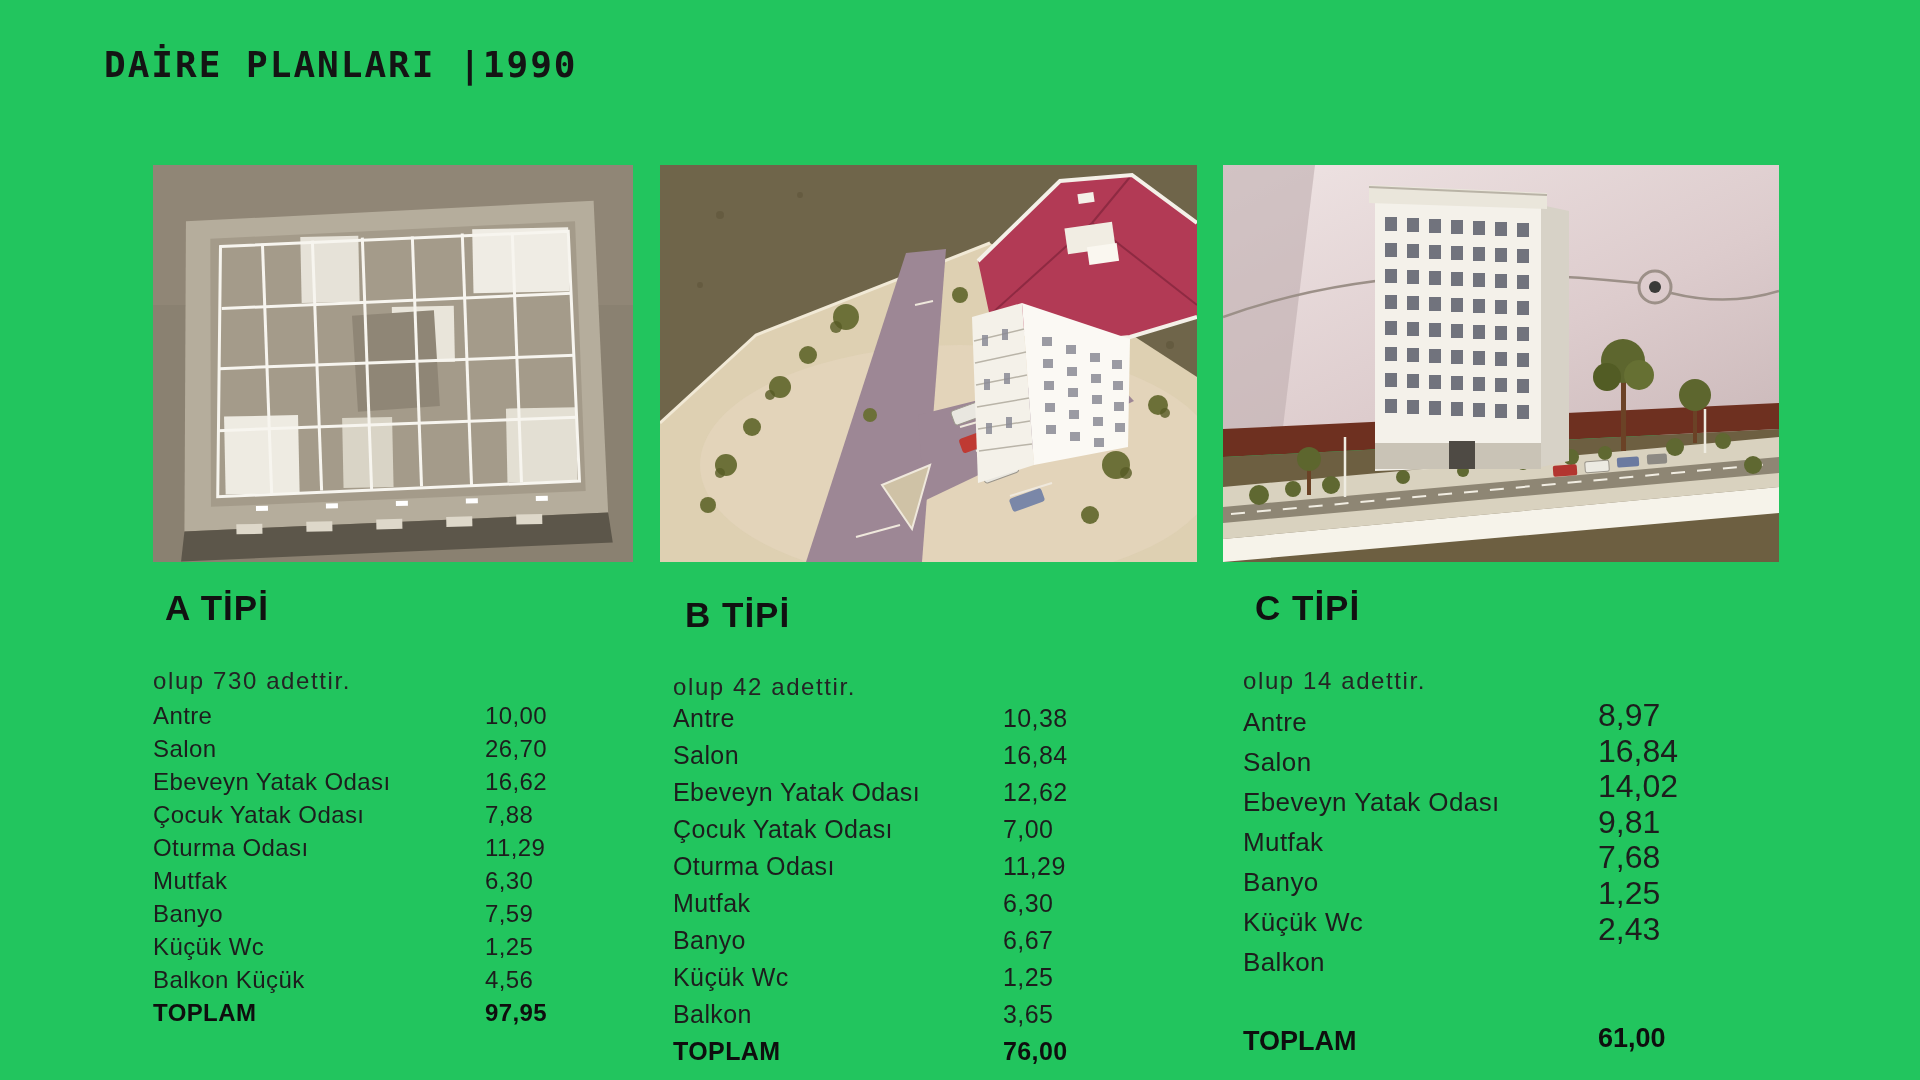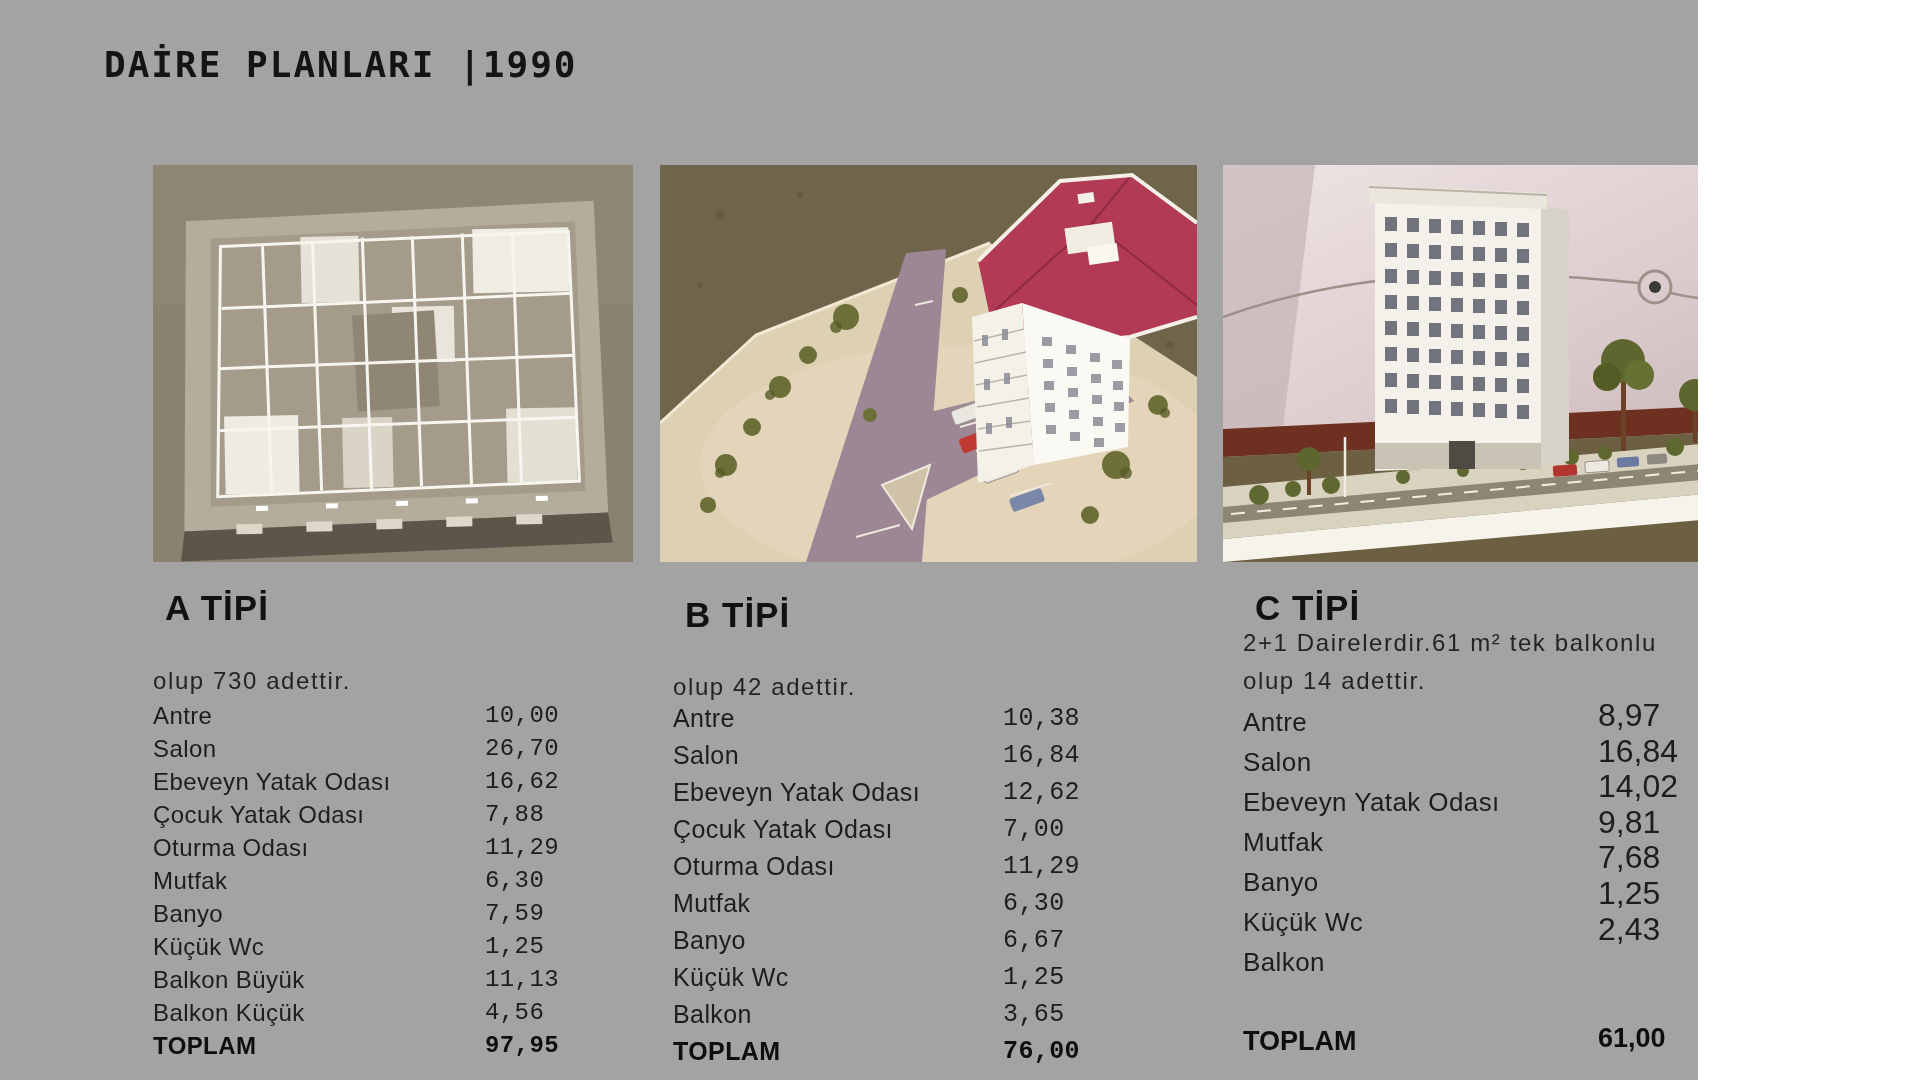--- a/index.html
+++ b/index.html
@@ -1,16 +1,16 @@
 <!DOCTYPE html>
 <html><head>
 <meta charset="utf-8">
 <style>
   html,body{margin:0;padding:0;background:#ffffff;}
-  .canvas{position:relative;width:1698px;height:1080px;background:#a3a3a3;overflow:hidden;
+  .canvas{position:relative;width:1920px;height:1080px;background:#22c55e;overflow:hidden;
           font-family:"Liberation Sans", sans-serif;color:#1d1d1d;}
 
   .title{position:absolute;left:104px;top:44px;margin:0;
          font-family:"DejaVu Sans Mono", monospace;font-weight:bold;
          font-size:36px;letter-spacing:2px;color:#141414;white-space:pre;}
 
   .photo{position:absolute;top:165px;height:397px;overflow:hidden;}
   .photo svg{display:block;width:100%;height:100%;}
   .photo-a{left:153px;width:480px;}
   .photo-b{left:660px;width:537px;}
@@ -21,21 +21,21 @@
   .head-b{left:673px;top:583px;}
   .head-c{left:1243px;top:576px;}
 
   .desc{position:absolute;margin:0;font-size:24px;line-height:38px;letter-spacing:1.6px;color:#242424;}
   .desc-a{left:153px;top:624px;}
   .desc-b{left:673px;top:630px;}
   .desc-c{left:1243px;top:624px;}
 
   .rtable{position:absolute;}
   .rtable .row{position:relative;}
-  .rtable .val{position:absolute;top:0;font-family:Liberation Mono, monospace;}
+  .rtable .val{position:absolute;top:0;}
   .rtable-a{left:153px;top:702px;width:440px;font-size:24px;letter-spacing:0.4px;}
   .rtable-a .row{height:33px;}
   .rtable-a .val{left:332px;}
   .rtable-b{left:673px;top:704px;width:440px;font-size:25px;letter-spacing:0.4px;}
   .rtable-b .row{height:37px;}
   .rtable-b .val{left:330px;}
   .row.total, .c-total{font-weight:bold;color:#0e0e0e;}
 
   .c-labels{position:absolute;left:1243px;top:702px;font-size:26px;letter-spacing:0.4px;}
   .c-labels span{display:block;line-height:40px;}
@@ -345,42 +345,41 @@
   <p class="desc desc-a"><br><span>olup 730 adettir.</span></p>
   <div class="rtable rtable-a">
     <div class="row"><span class="lbl">Antre</span><span class="val">10,00</span></div>
     <div class="row"><span class="lbl">Salon</span><span class="val">26,70</span></div>
     <div class="row"><span class="lbl">Ebeveyn Yatak Odası</span><span class="val">16,62</span></div>
     <div class="row"><span class="lbl">Çocuk Yatak Odası</span><span class="val">7,88</span></div>
     <div class="row"><span class="lbl">Oturma Odası</span><span class="val">11,29</span></div>
     <div class="row"><span class="lbl">Mutfak</span><span class="val">6,30</span></div>
     <div class="row"><span class="lbl">Banyo</span><span class="val">7,59</span></div>
     <div class="row"><span class="lbl">Küçük Wc</span><span class="val">1,25</span></div>
-    <div class="row"><span class="lbl">Balkon Büyük</span><span class="val">11,13</span></div>
     <div class="row"><span class="lbl">Balkon Küçük</span><span class="val">4,56</span></div>
     <div class="row total"><span class="lbl">TOPLAM</span><span class="val">97,95</span></div>
   </div>
 
   <h2 class="col-head head-b">B TİPİ</h2>
   <p class="desc desc-b"><br><span>olup 42 adettir.</span></p>
   <div class="rtable rtable-b">
     <div class="row"><span class="lbl">Antre</span><span class="val">10,38</span></div>
     <div class="row"><span class="lbl">Salon</span><span class="val">16,84</span></div>
     <div class="row"><span class="lbl">Ebeveyn Yatak Odası</span><span class="val">12,62</span></div>
     <div class="row"><span class="lbl">Çocuk Yatak Odası</span><span class="val">7,00</span></div>
     <div class="row"><span class="lbl">Oturma Odası</span><span class="val">11,29</span></div>
     <div class="row"><span class="lbl">Mutfak</span><span class="val">6,30</span></div>
     <div class="row"><span class="lbl">Banyo</span><span class="val">6,67</span></div>
     <div class="row"><span class="lbl">Küçük Wc</span><span class="val">1,25</span></div>
     <div class="row"><span class="lbl">Balkon</span><span class="val">3,65</span></div>
     <div class="row total"><span class="lbl">TOPLAM</span><span class="val">76,00</span></div>
   </div>
 
   <h2 class="col-head head-c">C TİPİ</h2>
-  <p class="desc desc-c"><span>2+1 Dairelerdir.61 m² tek balkonlu</span><br><span>olup 14 adettir.</span></p>
+  <p class="desc desc-c"><br><span>olup 14 adettir.</span></p>
   <div class="c-labels">
     <span>Antre</span>
     <span>Salon</span>
     <span>Ebeveyn Yatak Odası</span>
     <span>Mutfak</span>
     <span>Banyo</span>
     <span>Küçük Wc</span>
     <span>Balkon</span>
   </div>
   <div class="c-values">

